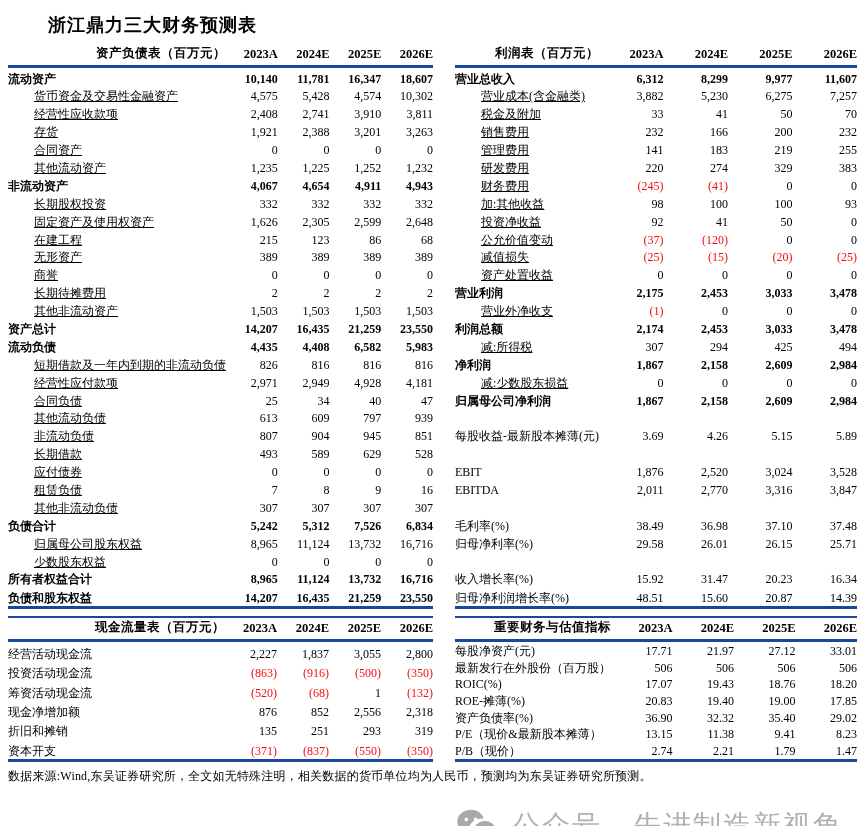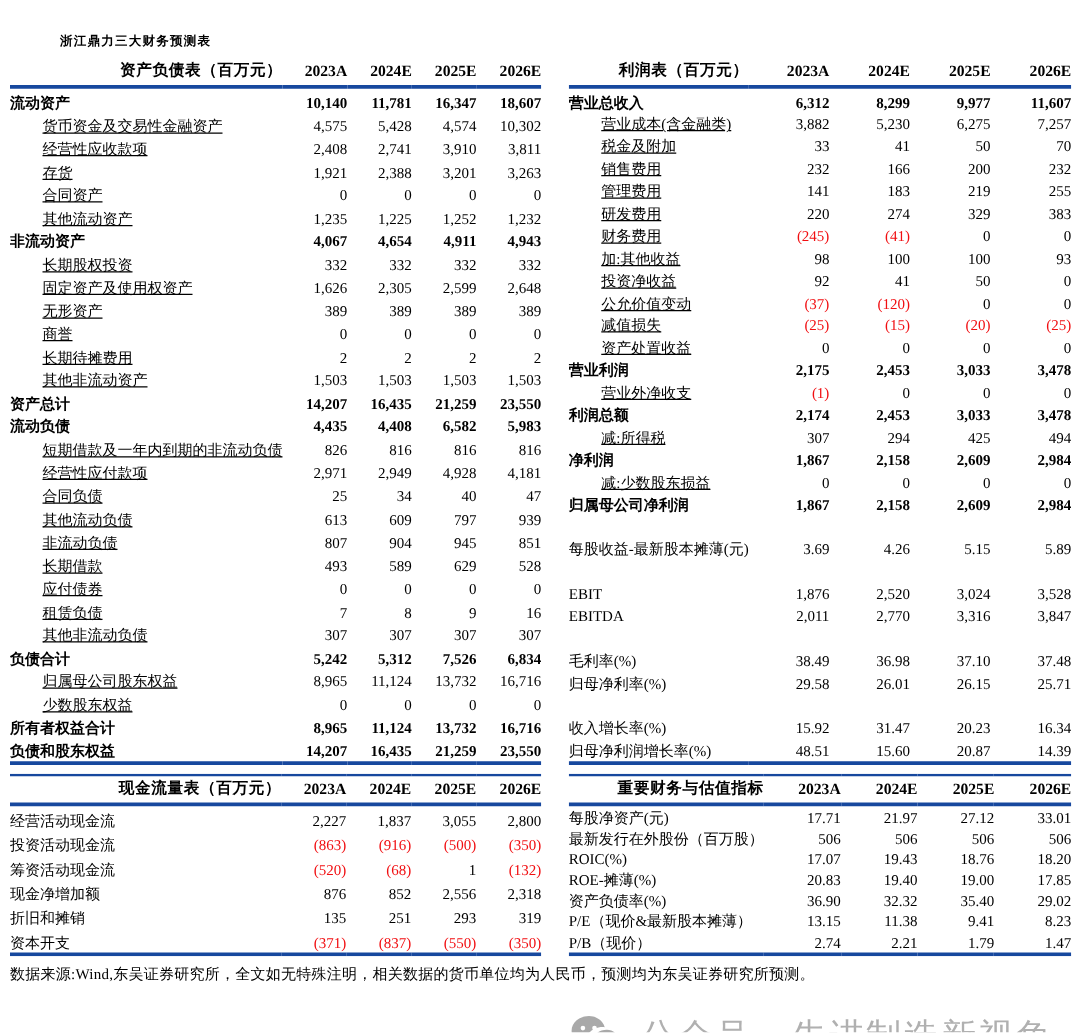--- a/index.html
+++ b/index.html
@@ -6,21 +6,21 @@
     --blue:#17489e; --red:#f10e11; --gray:#b0b0b0; --ink:#000;
   }
   *{margin:0;padding:0;box-sizing:border-box;}
   html,body{background:#fff;}
   .page{
     width:865px;height:826px;background:#fff;color:var(--ink);
     font-family:"Liberation Serif","DejaVu Serif",serif;
     padding:10px 8px 0 8px;position:relative;overflow:hidden;
   }
   .title{
-    font-weight:bold;font-size:10px;margin:16px 0 7px 40px;letter-spacing:1px;
+    font-weight:bold;font-size:18px;margin:3px 0 7px 40px;letter-spacing:1px;
   }
   .grid{
     display:grid;grid-template-columns:425px 402px;column-gap:22px;row-gap:7px;
   }
   .section{overflow:hidden;}
   .section.top{height:565px;}
   .section.bottom{height:146px;}
   table.tbl{width:100%;height:100%;border-collapse:collapse;}
   table.tbl thead th{
     font-weight:bold;font-size:12.5px;vertical-align:bottom;
@@ -127,20 +127,27 @@
               <td class="num">332</td>
               <td class="num">332</td>
               <td class="num">332</td>
             </tr>
             <tr>
               <td class="label indent">固定资产及使用权资产</td>
               <td class="num">1,626</td>
               <td class="num">2,305</td>
               <td class="num">2,599</td>
               <td class="num">2,648</td>
+            </tr>
+            <tr>
+              <td class="label indent">在建工程</td>
+              <td class="num">215</td>
+              <td class="num">123</td>
+              <td class="num">86</td>
+              <td class="num">68</td>
             </tr>
             <tr>
               <td class="label indent">无形资产</td>
               <td class="num">389</td>
               <td class="num">389</td>
               <td class="num">389</td>
               <td class="num">389</td>
             </tr>
             <tr>
               <td class="label indent">商誉</td>

